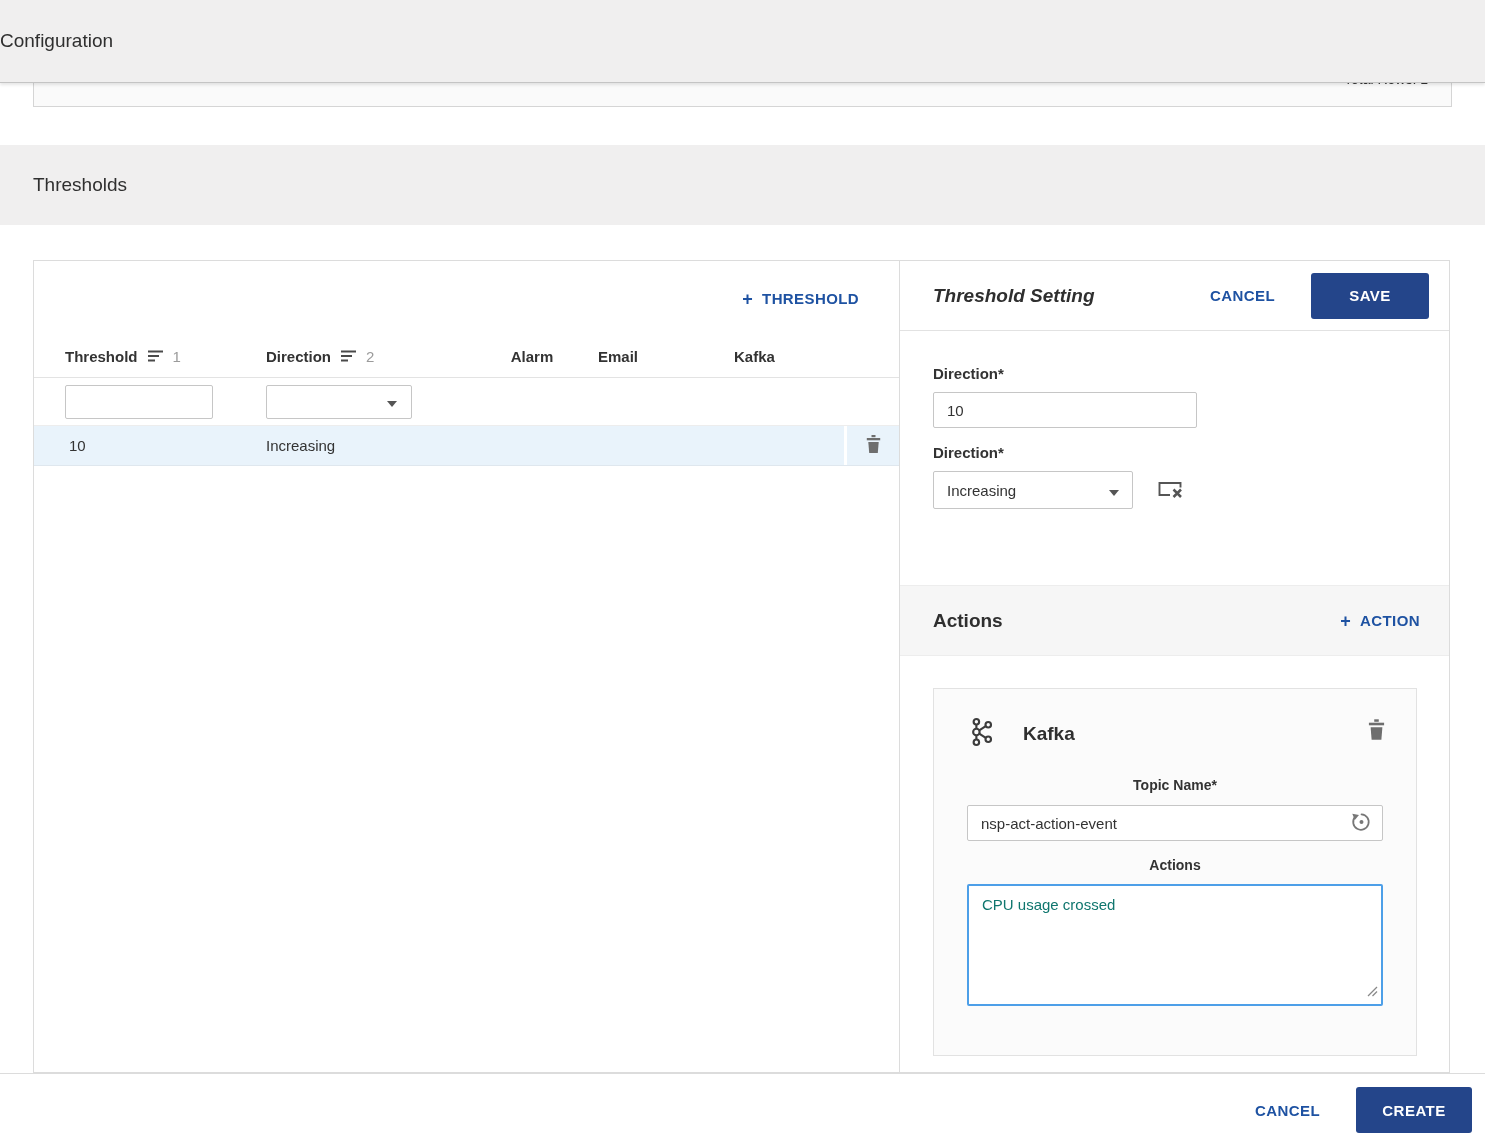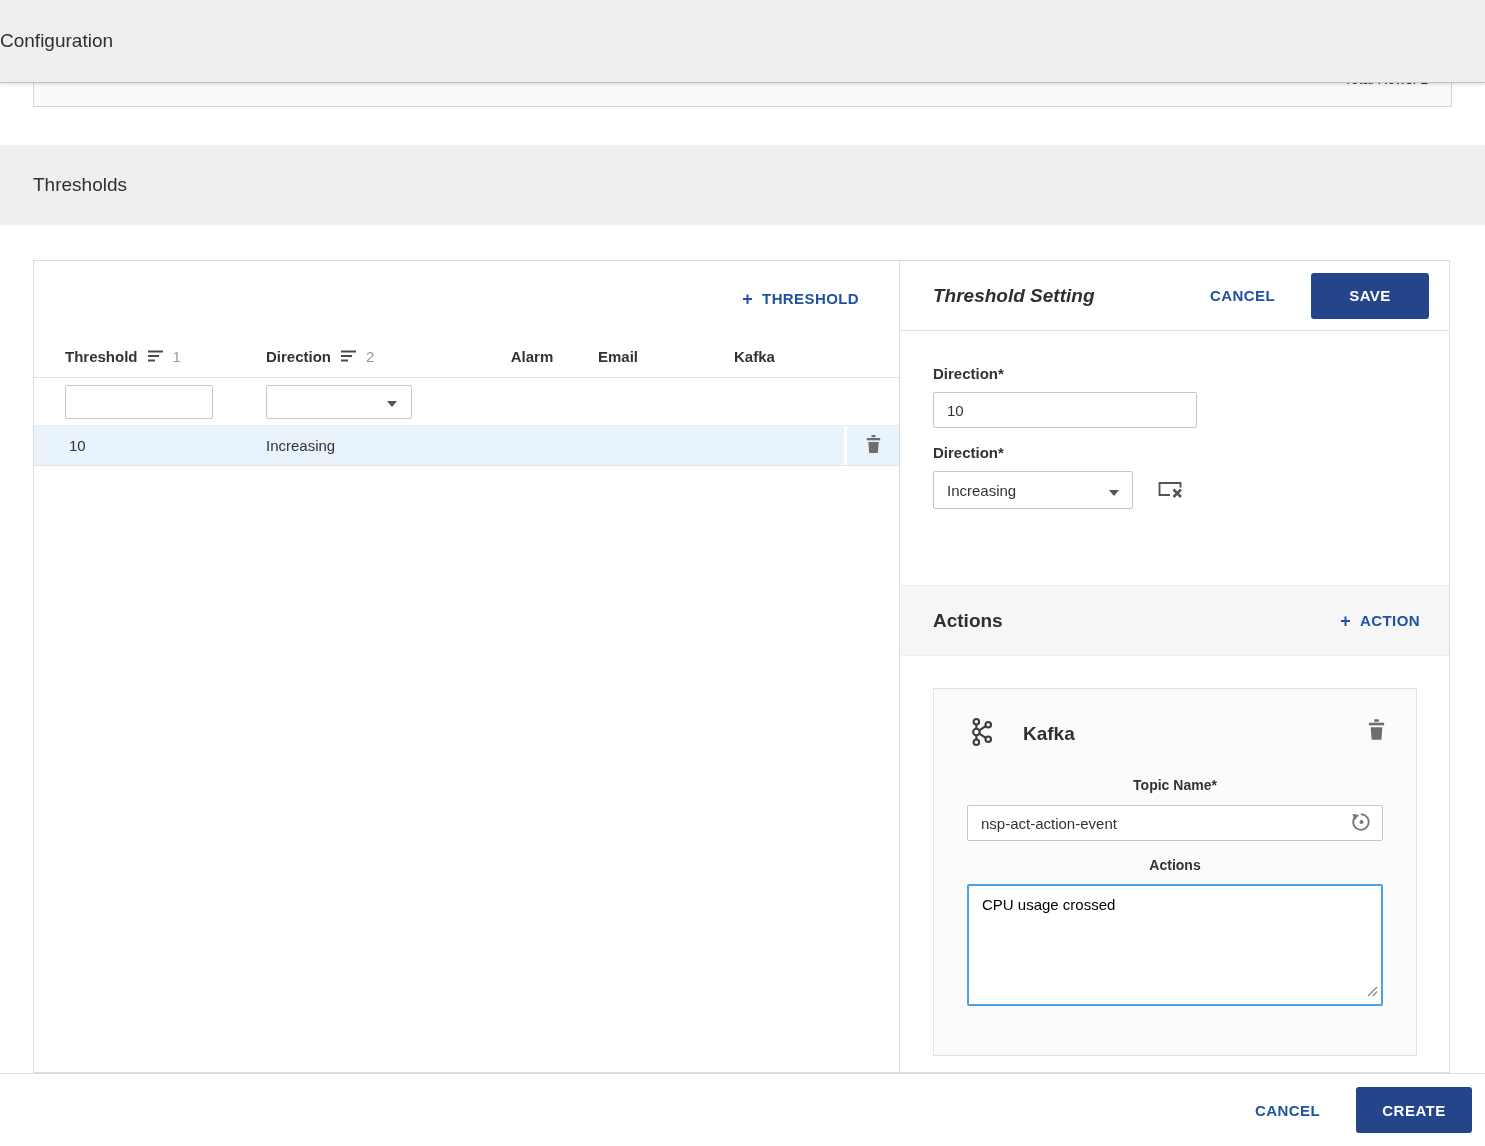--- a/index.html
+++ b/index.html
@@ -103,21 +103,21 @@
   .card-trash { position:absolute; top:30px; right:31px; }
   .mt26 { margin-top:26px; }
   .topic-input {
     margin-top:12px; height:36px; background:#fff; border:1px solid #c6c6c6; border-radius:2px;
     display:flex; align-items:center; justify-content:space-between; padding:0 9px 0 13px;
     font-size:15px; color:#333; cursor:text;
   }
   .content-box { margin-top:11px; height:122px; border:2px solid var(--focus,#4d9fe8); border-radius:2px; background:#fff; position:relative; }
   .content-box textarea {
     width:100%; height:100%; border:none; outline:none; resize:none; background:transparent;
-    font-family:inherit; font-size:15px; color:#000000; padding:10px 13px;
+    font-family:inherit; font-size:15px; color:#0f766e; padding:10px 13px;
   }
   .resize-handle { position:absolute; bottom:3px; right:3px; pointer-events:none; }
   
   .page-footer {
     height:73px; border-top:1px solid #dcdcdc; display:flex; align-items:center; justify-content:flex-end;
     padding-right:13px; background:#fff;
   }
   .page-footer .cancel { margin-right:36px; }
   .create-btn { width:116px; height:46px; }
 </style>

